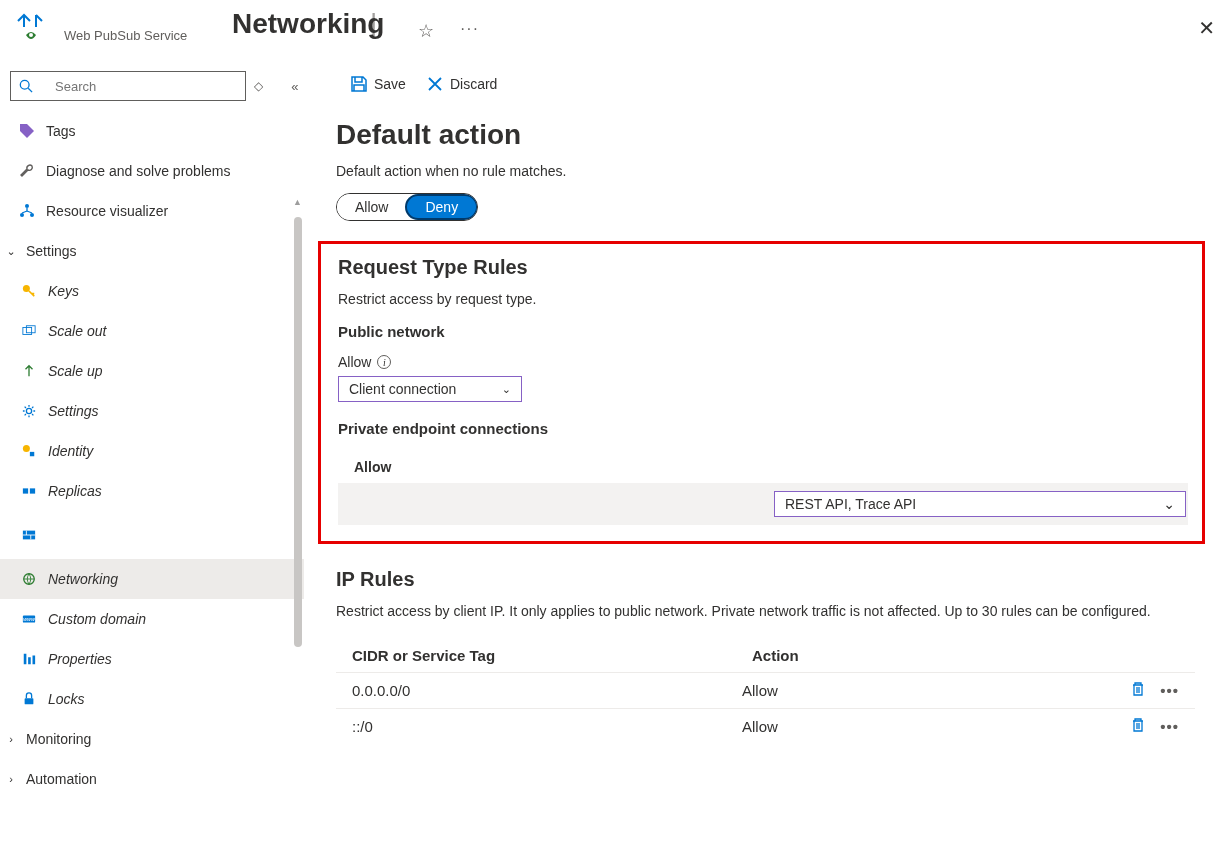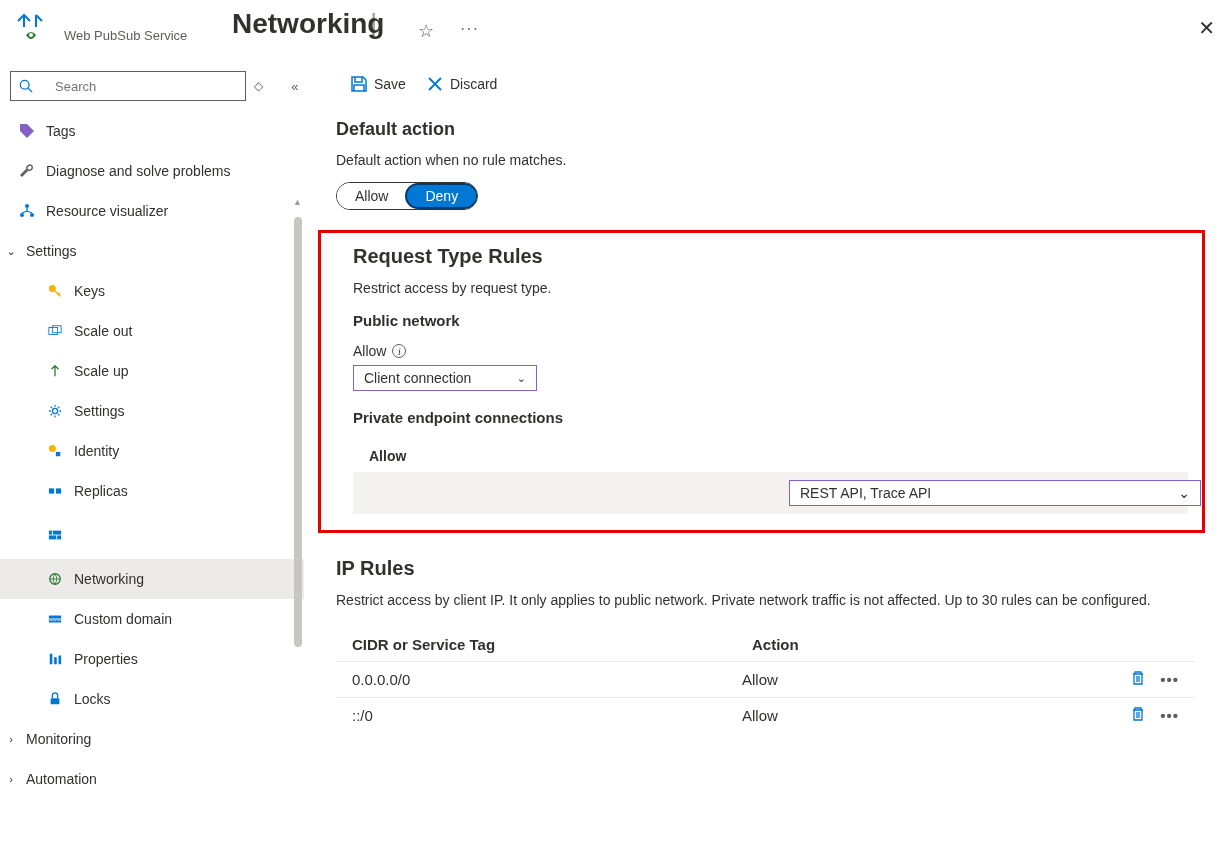--- a/index.html
+++ b/index.html
@@ -22,43 +22,43 @@
   
   .sidebar { width: 304px; flex-shrink:0; display:flex; flex-direction:column; position:relative;}
   .search-row { display:flex; align-items:center; padding: 4px 10px; gap:8px;}
   .search-box { flex:0 0 236px; display:flex; align-items:center; border:1px solid #605e5c; height:30px; padding:0 8px; gap:22px;}
   .search-box input { border:none; outline:none; flex:1; font-size:13px; }
   .cursor-icon { font-size:12px; color:#605e5c; cursor:pointer; }
   .collapse-icon { font-size:13px; color:#605e5c; cursor:pointer; margin-left:20px;}
 
   .nav { flex:1; overflow-y:auto; padding-top:6px; position:relative;}
   .nav-item { display:flex; align-items:center; height:40px; padding-left:18px; gap:10px; cursor:pointer; font-size:14px; }
-  .nav-item.sub { padding-left:46px; }
+  .nav-item.sub { padding-left:20px;font-style:italic; }
   .nav-item.selected { background:#edebe9; }
   .nav-icon { width:18px; height:18px; display:flex; align-items:center; justify-content:center; flex-shrink:0;}
   .chev { width:14px; text-align:center; color:#323130; font-size:11px;}
   .nav-item.section .chev { margin-left:-14px; margin-right:-2px;}
   .scroll-arrow-up { position:absolute; right:2px; top:130px; font-size:9px; color:#9d9d9d;}
   .scroll-thumb { position:absolute; right:2px; top:150px; width:8px; height:430px; background:#c8c6c4; border-radius:4px;}
 
   
   .main { flex:1; display:flex; flex-direction:column; overflow-y:auto; padding: 0 0 20px 0;}
   .toolbar { display:flex; align-items:flex-end; gap:20px; padding: 8px 8px 14px 46px; }
   .tb-btn { display:flex; align-items:center; gap:6px; cursor:pointer; font-size:14px;}
   .tb-btn svg { stroke:#0078d4; }
 
-  .section-head { font-size:18px; font-weight:600; margin: 12px 0 12px 32px;}
+  .section-head { font-size:28px; font-weight:600; margin: 12px 0 12px 32px;}
   .section-sub { font-size:14px; margin: 0 0 14px 32px; color:#323130;}
 
   .pill-group { display:flex; align-items:center; margin-left:32px; border:1px solid #323130; border-radius:16px; overflow:hidden; width:fit-content; height:28px;}
   .pill { padding: 3px 18px; font-size:14px; cursor:pointer; display:flex; align-items:center; height:100%;}
   .pill.inactive { background:#fff; color:#323130;}
   .pill.active { background:#0078d4; color:#fff; border:2px solid #003a6b; border-radius:16px; margin:-1px;}
 
-  .highlight { border:3px solid #e60000; margin:20px 22px 0 14px; padding: 12px 14px 16px 32px;}
+  .highlight { border:3px solid #e60000; margin:20px 22px 0 14px; padding: 12px 14px 16px 17px;}
   .h3 { font-size:20px; font-weight:600; margin-bottom:12px;}
   .p  { font-size:14px; margin-bottom:16px;}
   .h4 { font-size:15px; font-weight:600; margin-bottom:14px;}
   .lblrow { display:flex; align-items:center; gap:6px; font-size:14px; margin-bottom:6px;}
   .info-i { width:14px; height:14px; border:1px solid #605e5c; border-radius:50%; display:inline-flex; align-items:center; justify-content:center; font-size:10px; font-style:italic; font-family:serif;}
 
   .dropdown { display:flex; align-items:center; justify-content:space-between; border:1px solid #8661c5; padding:4px 10px; width:184px; cursor:pointer; font-size:14px; margin-bottom:18px;}
   .dropdown .caret { font-size:11px;}
 
   .table { margin-top:10px;}

